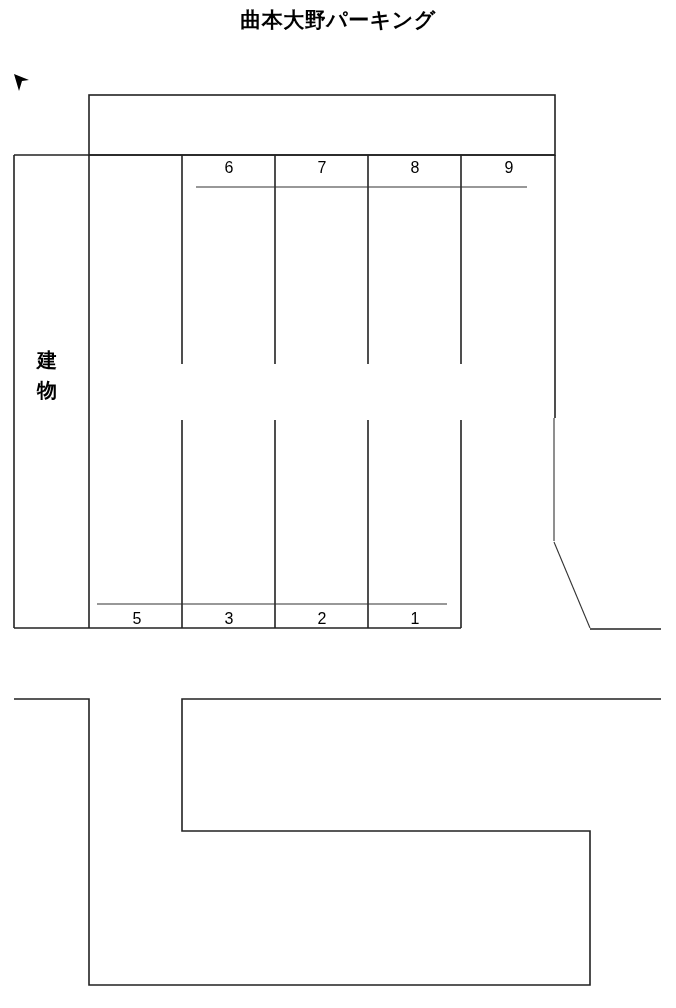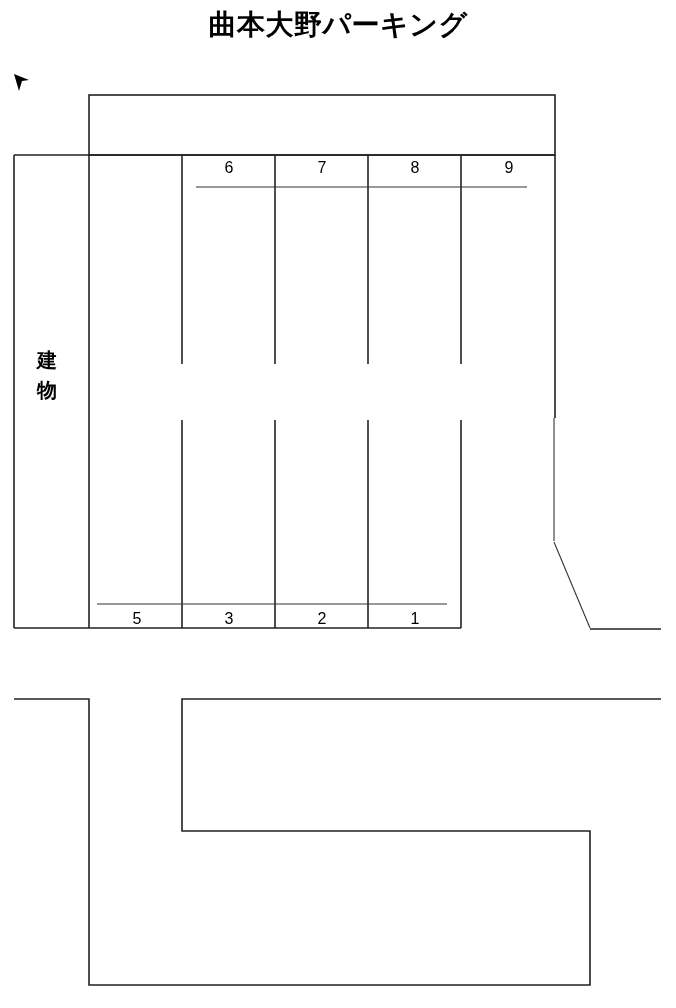--- a/index.html
+++ b/index.html
@@ -1,19 +1,19 @@
 <!DOCTYPE html>
 <html><head>
   <meta charset="utf-8">
   <style>
     html, body { margin: 0; padding: 0; background: #ffffff; }
     body { width: 676px; height: 1008px; position: relative; overflow: hidden;
            font-family: "DejaVu Sans", "Liberation Sans", sans-serif; color: #000; }
     .title { position: absolute; left: 0; top: 6px; width: 676px; text-align: center;
-             font-size: 28px; font-weight: bold; letter-spacing: 0.5px; }
+             font-size: 21px; font-weight: bold; letter-spacing: 0.5px; }
     svg.map { position: absolute; left: 0; top: 0; }
     .ln { stroke: #222; stroke-width: 1.6; fill: none; }
     .thin { stroke: #333; stroke-width: 1.1; fill: none; }
     .num { font-family: "Liberation Sans", sans-serif; font-size: 16px; fill: #000; text-anchor: middle; }
     .bldg { position: absolute; left: 32px; top: 345px; width: 30px; font-size: 20px;
             line-height: 30px; text-align: center; font-weight: bold; }
   </style>
 </head>
 <body>
 

